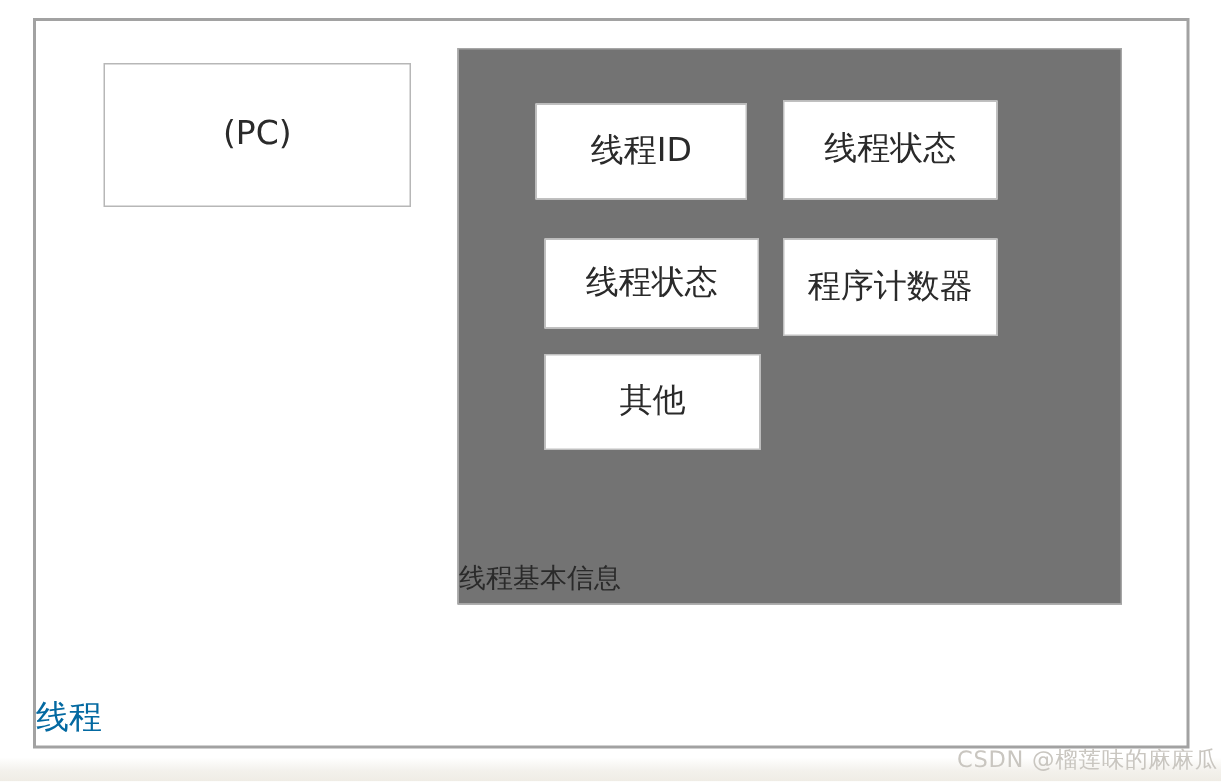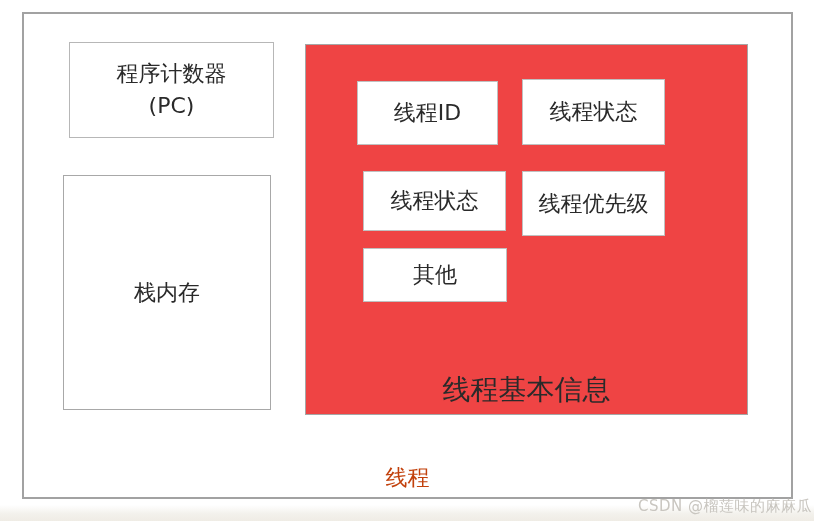--- a/index.html
+++ b/index.html
@@ -48,51 +48,50 @@
     line-height: 32px;
     text-align: center;
     color: #2a2a2a;
   }
   
   .pc-box     { left: 45px;  top: 28px;  width: 205px; height: 96px;  }
   .stack-box  { left: 39px;  top: 161px; width: 208px; height: 235px; border-color: #a8a8a8; }
   .group-box {
     position: absolute;
     left: 281px;
-    top: 30px;
+    top: 18px;
     width: 443px;
     height: 371px;
     border: 1px solid #a6a6a6;
     box-sizing: border-box;
-    background: #ef4444;
+    background: #737373;
     text-decoration: underline;
   }
   
   .thread-id       { left: 51px;  top: 36px;  width: 141px; height: 64px; border-color: #c0c0c0; }
   .thread-name     { left: 216px; top: 34px;  width: 143px; height: 66px; border-color: #c0c0c0; }
   .thread-state    { left: 57px;  top: 126px; width: 143px; height: 60px; border-color: #c0c0c0; }
   .thread-priority { left: 216px; top: 126px; width: 143px; height: 65px; border-color: #c0c0c0; }
-  .thread-other    { left: 57px;  top: 203px; width: 144px; height: 54px; border-color: #c0c0c0; }
+  .thread-other    { left: 57px;  top: 203px; width: 144px; height: 64px; border-color: #c0c0c0; }
   .group-label {
     position: absolute;
     left: 0;
     bottom: 5px;
     width: 100%;
-    text-align: center;
-    font-size: 28px;
+    font-size: 18px;
     color: #2a2a2a;
   }
   .outer-label {
     position: absolute;
     left: 0;
     bottom: 4px;
     width: 100%;
-    text-align: center;
+    text-align: left;
     font-size: 22px;
-    color: #c2410c;
+    color: #0369a1;
   }
   .watermark {
     position: absolute;
     right: 2px;
     top: 497px;
     font-size: 15px;
     letter-spacing: 0.5px;
     color: #c9c6c0;
     white-space: nowrap;
   }
@@ -100,44 +99,40 @@
 </head>
 <body>
 
 <div class="canvas">
 
   <div class="paper-edge"></div>
 
   <div class="outer-box">
 
     <div class="box pc-box">
-      <div>程序计数器</div>
       <div>(PC)</div>
     </div>
 
-    <div class="box stack-box">
-      <span>栈内存</span>
-    </div>
 
     <div class="group-box">
 
       <div class="box thread-id">
         <span>线程ID</span>
       </div>
 
       <div class="box thread-name">
         <span>线程状态</span>
       </div>
 
       <div class="box thread-state">
         <span>线程状态</span>
       </div>
 
       <div class="box thread-priority">
-        <span>线程优先级</span>
+        <span>程序计数器</span>
       </div>
 
       <div class="box thread-other">
         <span>其他</span>
       </div>
 
       <div class="group-label">线程基本信息</div>
     </div>
 
     <div class="outer-label">线程</div>

